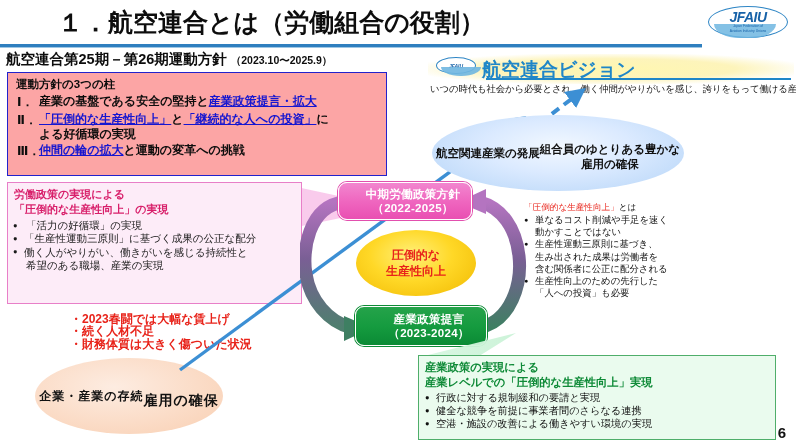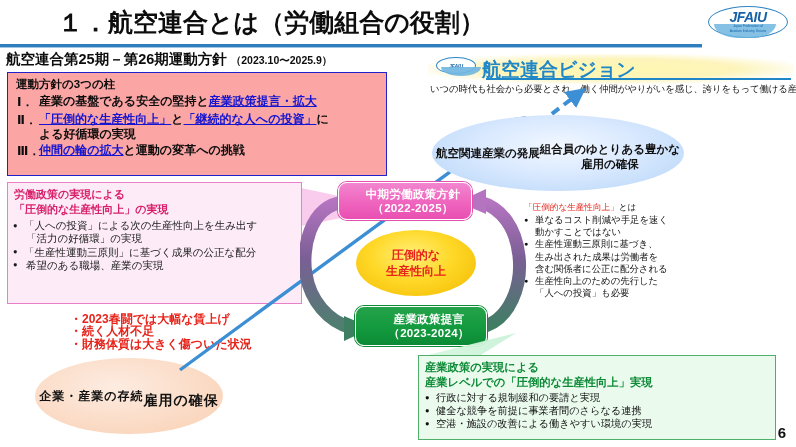--- a/index.html
+++ b/index.html
@@ -257,27 +257,27 @@
     </div>
   </div>
 
   <div class="pink-connector"></div>
 
   <div class="pinkbox">
     <div class="h1">労働政策の実現による</div>
     <div class="h1" style="margin-top:0">「圧倒的な生産性向上」の実現</div>
     <ul>
       <li>
-        <span>「人への投資」による次の生産性向上を生み出す</span>
         <span class="cont">「活力の好循環」の実現</span>
       </li>
       <li>
         <span>「生産性運動三原則」に基づく成果の公正な配分</span>
       </li>
       <li>
+        <span>働く人がやりがい、働きがいを感じる持続性と</span>
         <span class="cont">希望のある職場、産業の実現</span>
       </li>
     </ul>
   </div>
 
   <div class="rednotes">
     <div>・2023春闘では大幅な賃上げ</div>
     <div>・続く人材不足</div>
     <div>・財務体質は大きく傷ついた状況</div>
   </div>

